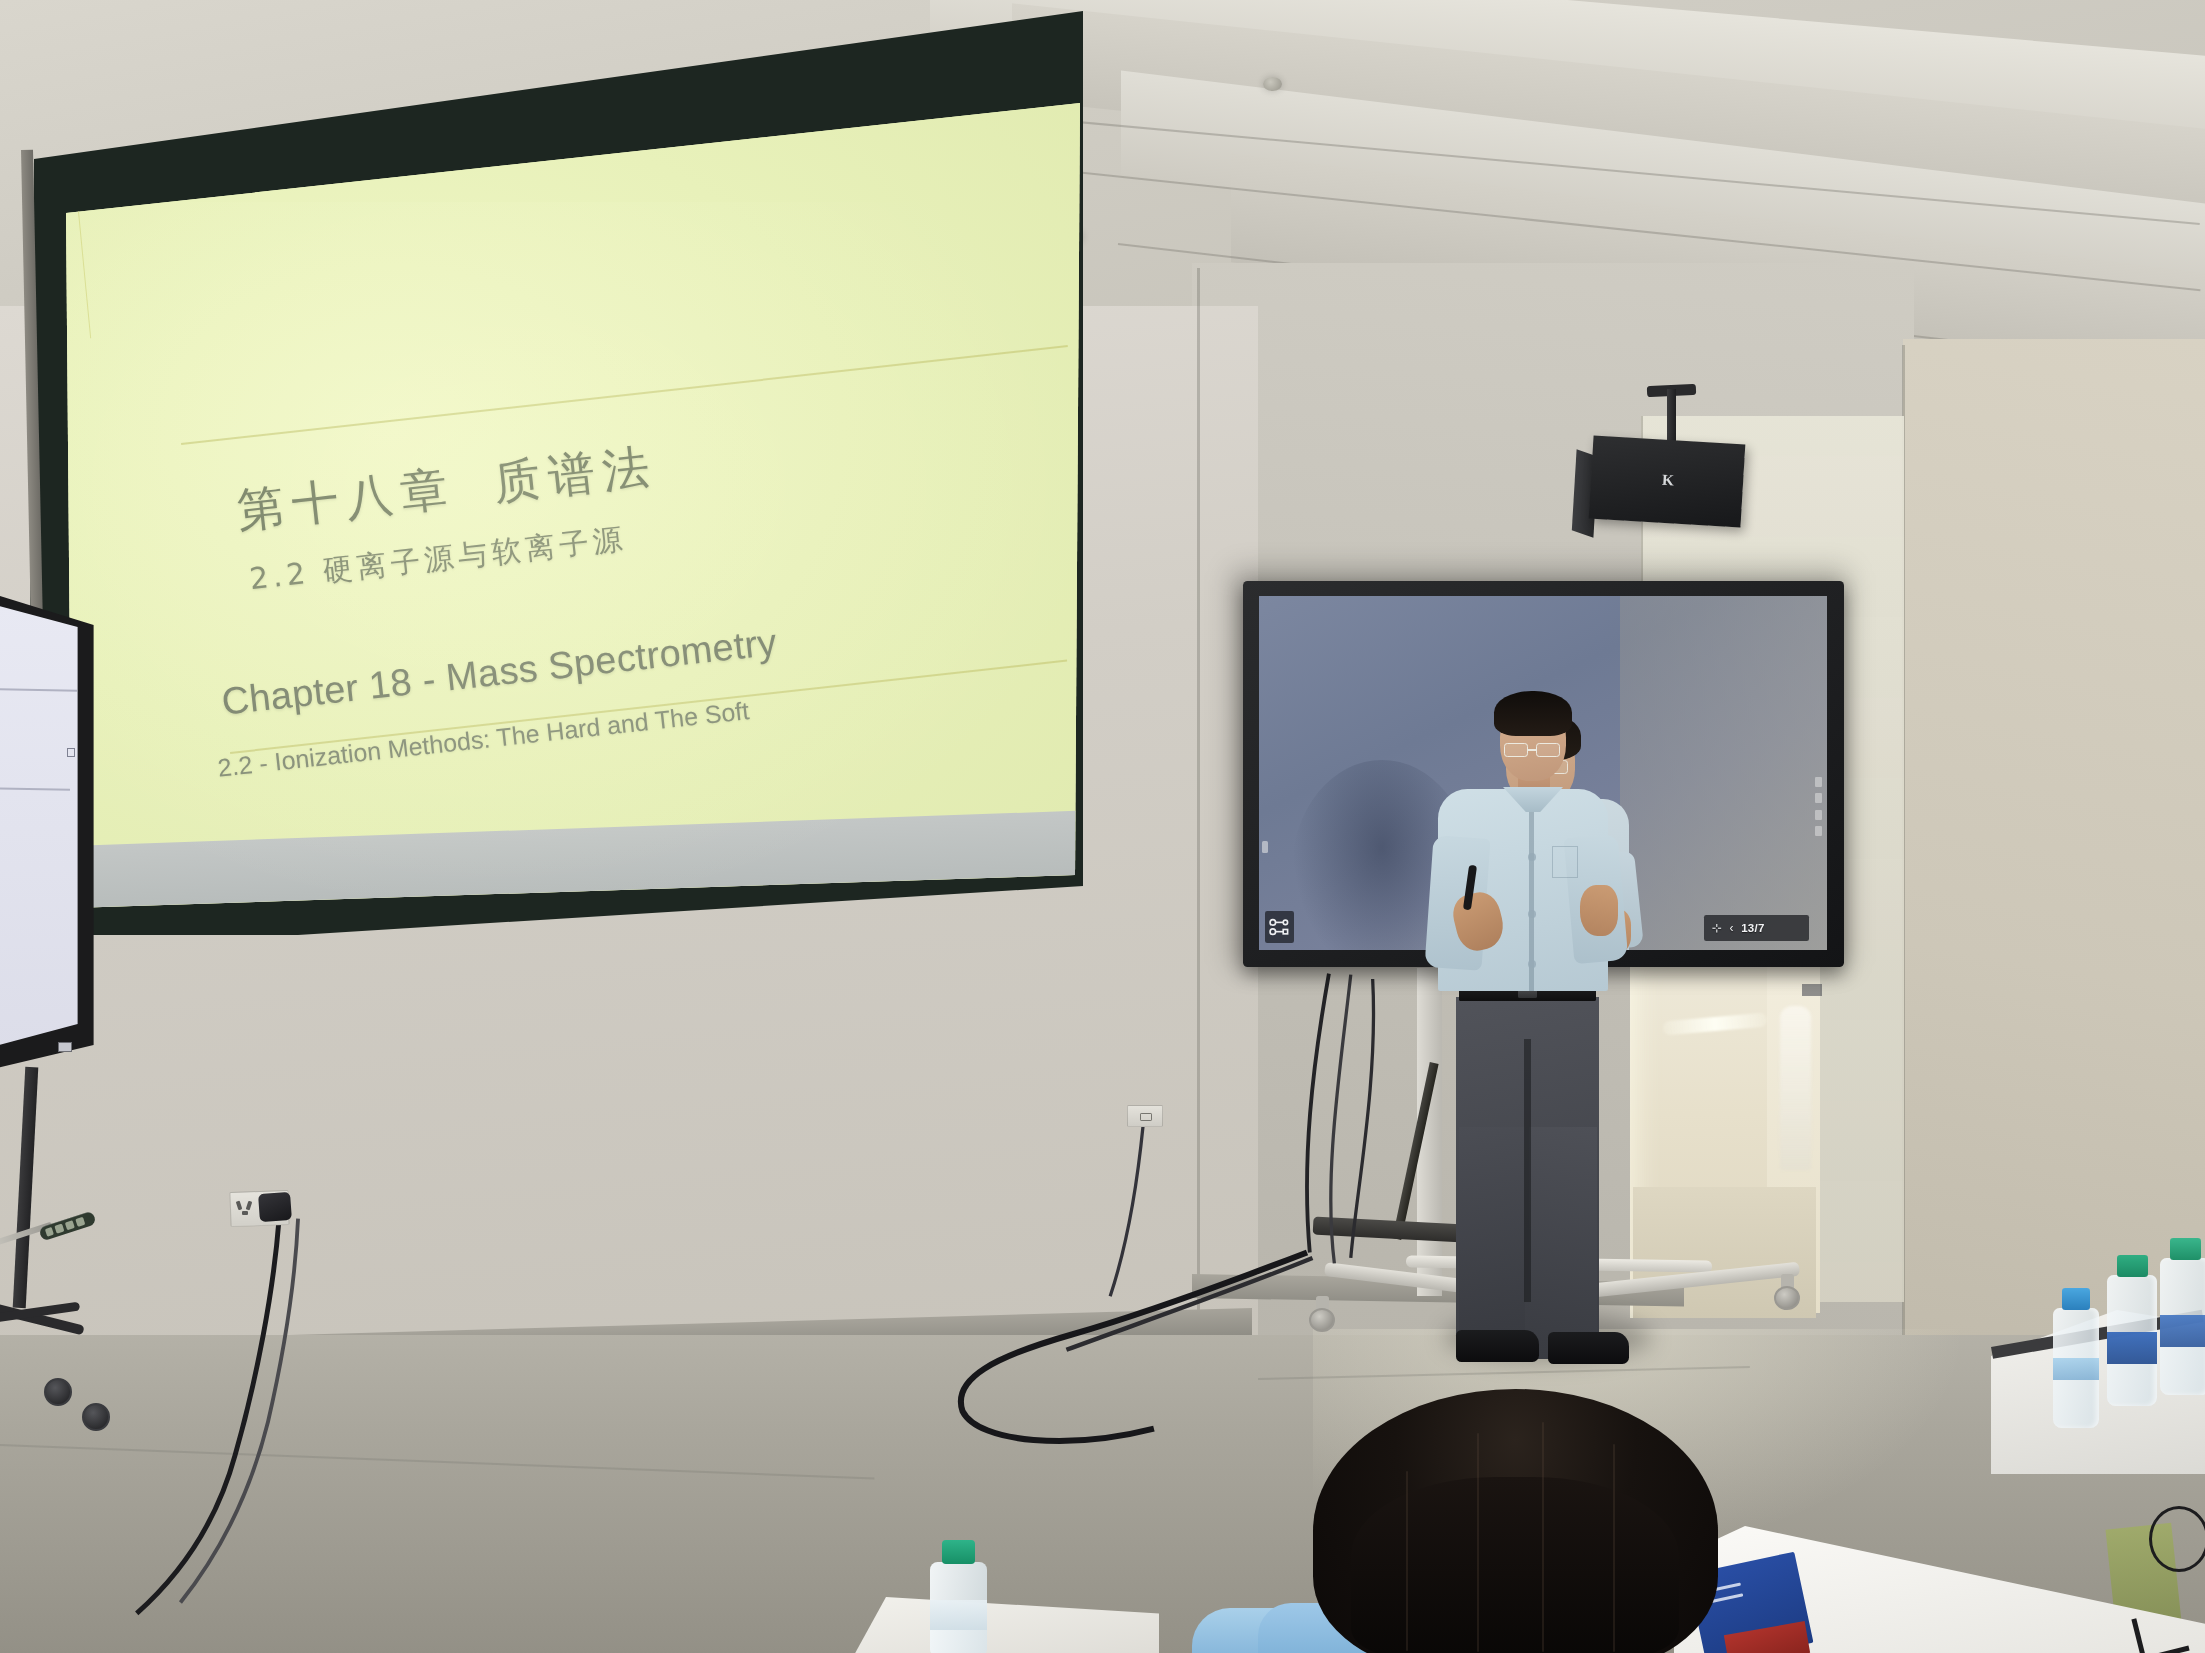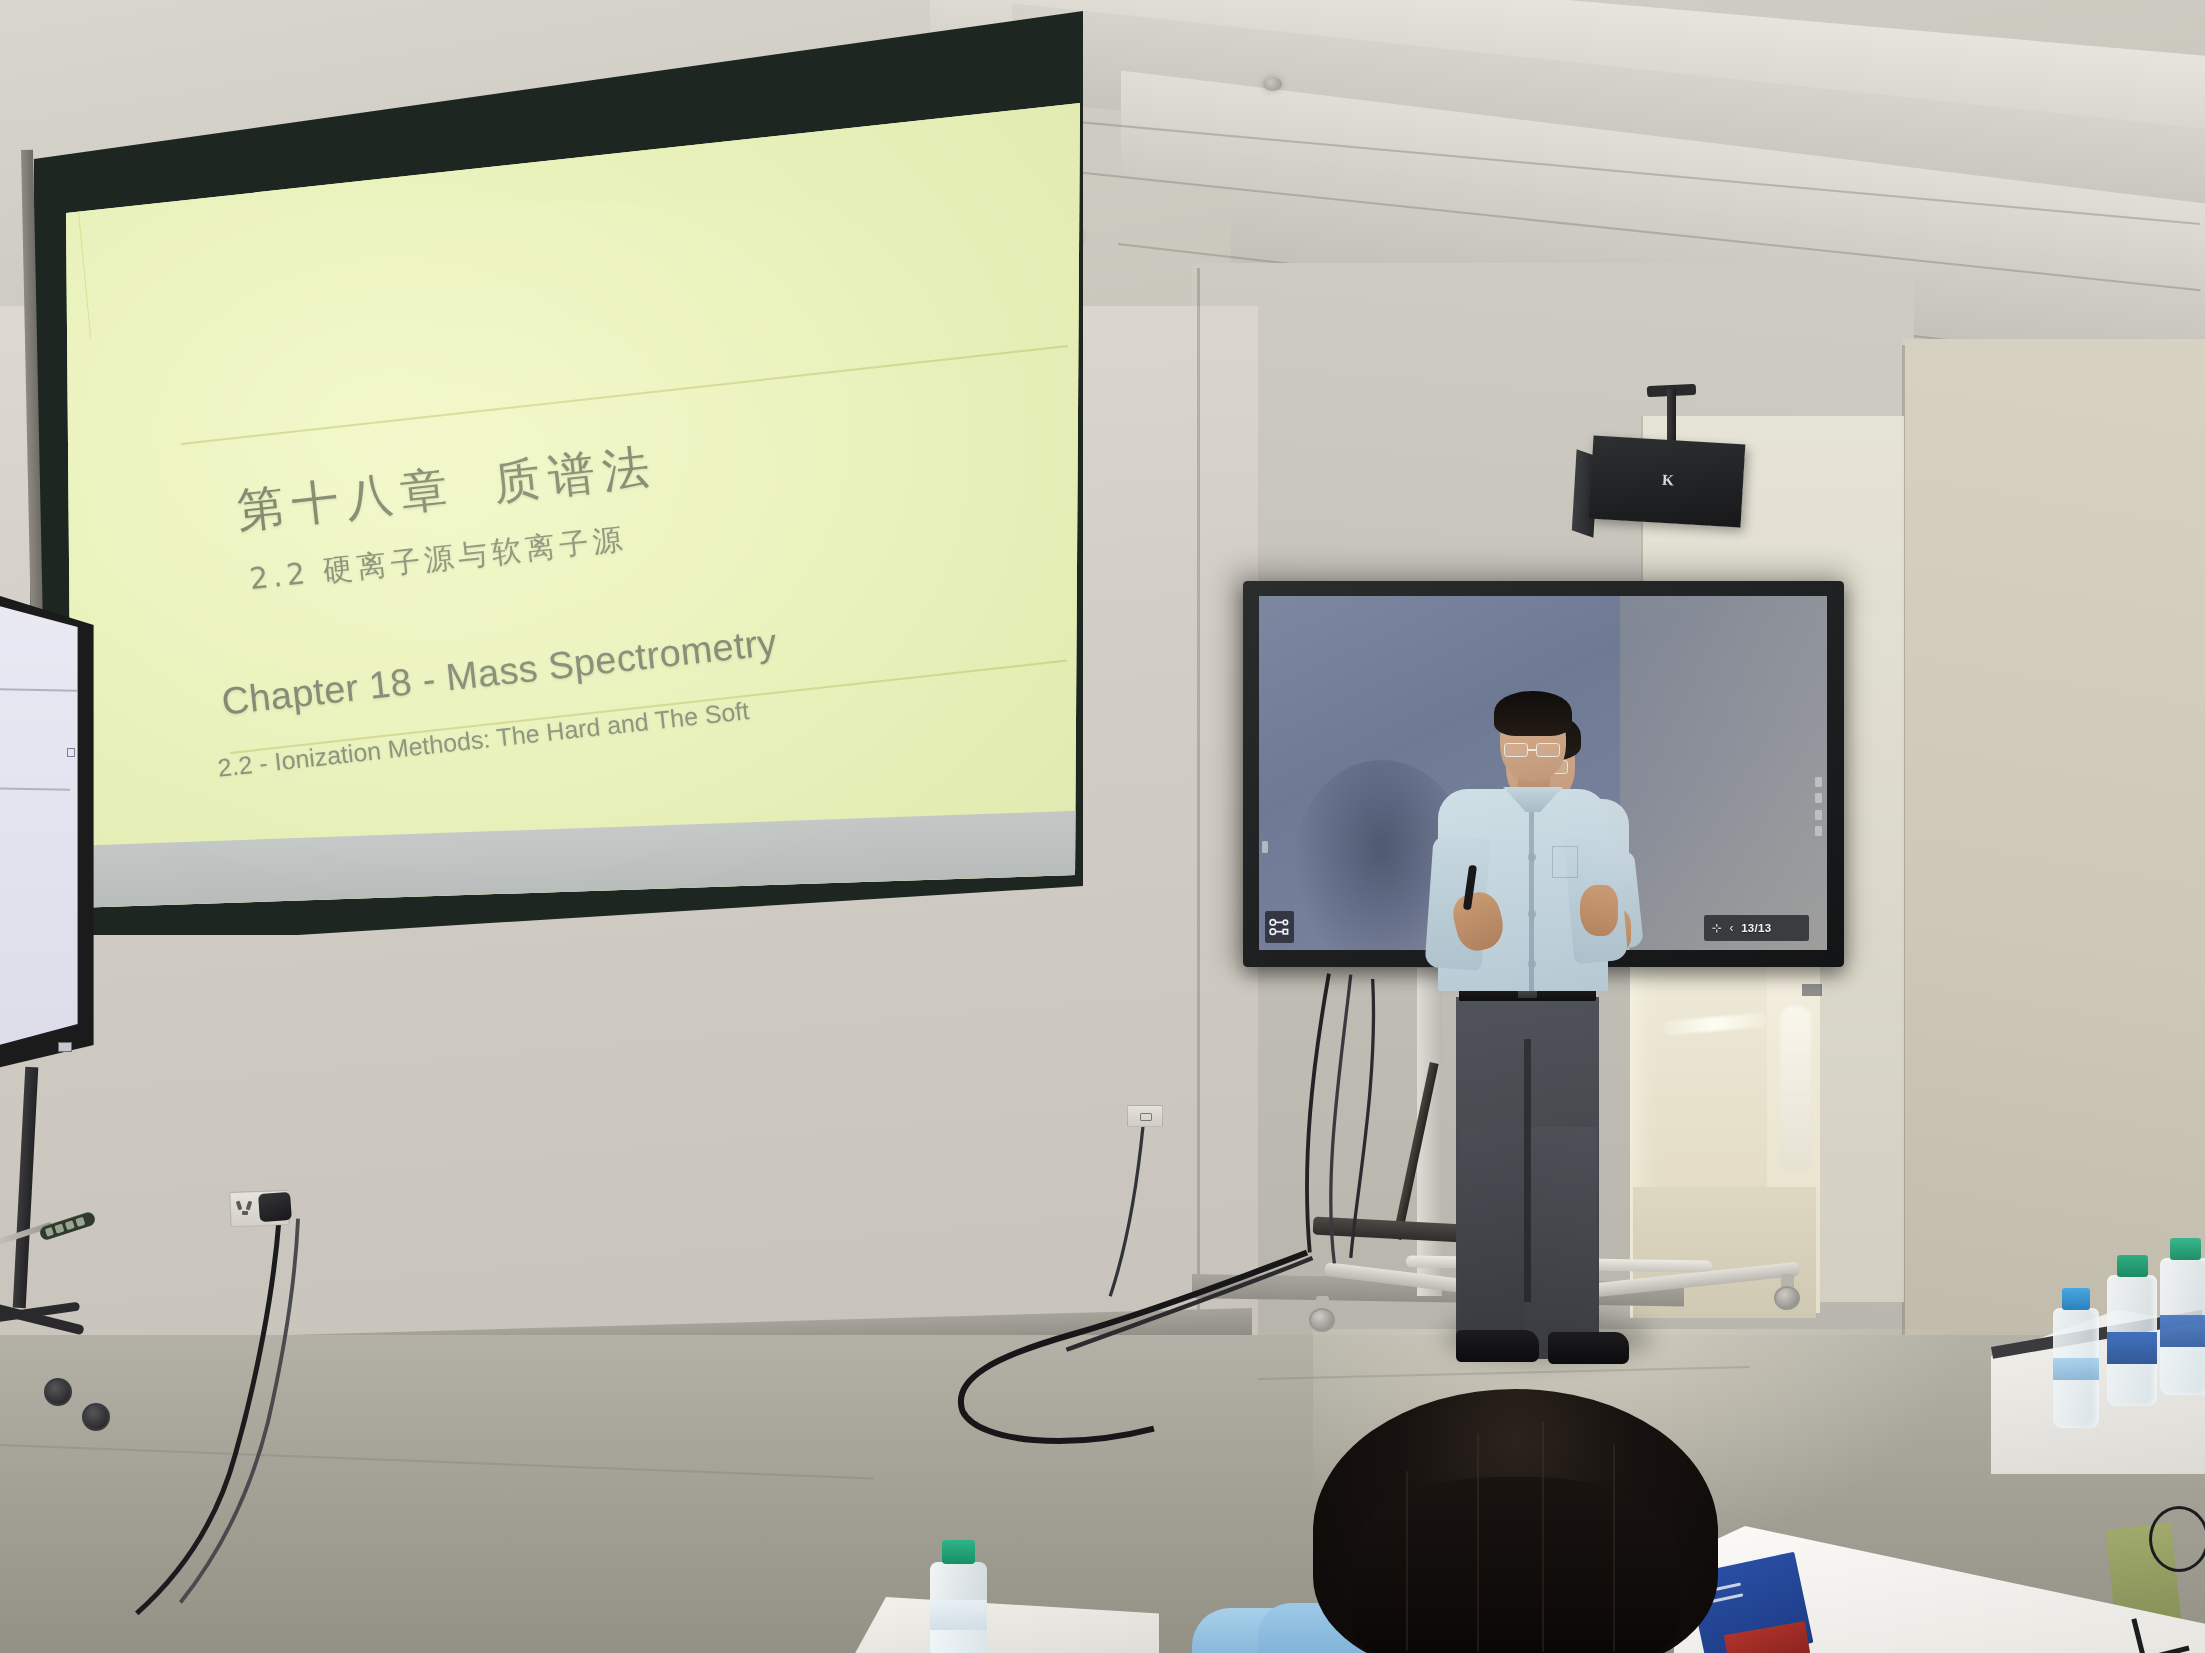--- a/index.html
+++ b/index.html
@@ -914,21 +914,21 @@
         <circle cx="30" cy="8" r="4" fill="none" stroke="#eceef0" stroke-width="3"></circle>
         <circle cx="7" cy="25" r="5" fill="none" stroke="#eceef0" stroke-width="3"></circle>
         <line x1="12" y1="25" x2="27" y2="25" stroke="#eceef0" stroke-width="3"></line>
         <rect x="26" y="21" width="8" height="8" fill="none" stroke="#eceef0" stroke-width="3"></rect>
       </svg>
     </div>
     <div class="ov-dots">•••</div>
     <div class="ov-bar">
       <span class="gi">⊹</span>
       <span class="gi">‹</span>
-      <span class="ov-count">13/13</span>
+      <span class="ov-count">13/7</span>
     </div>
   </div>
   <div class="tv-side-dot"></div>
   <div class="tv-side-ctrl">
     <i></i>
       <i></i>
       <i></i>
       <i></i>
   </div>
 

